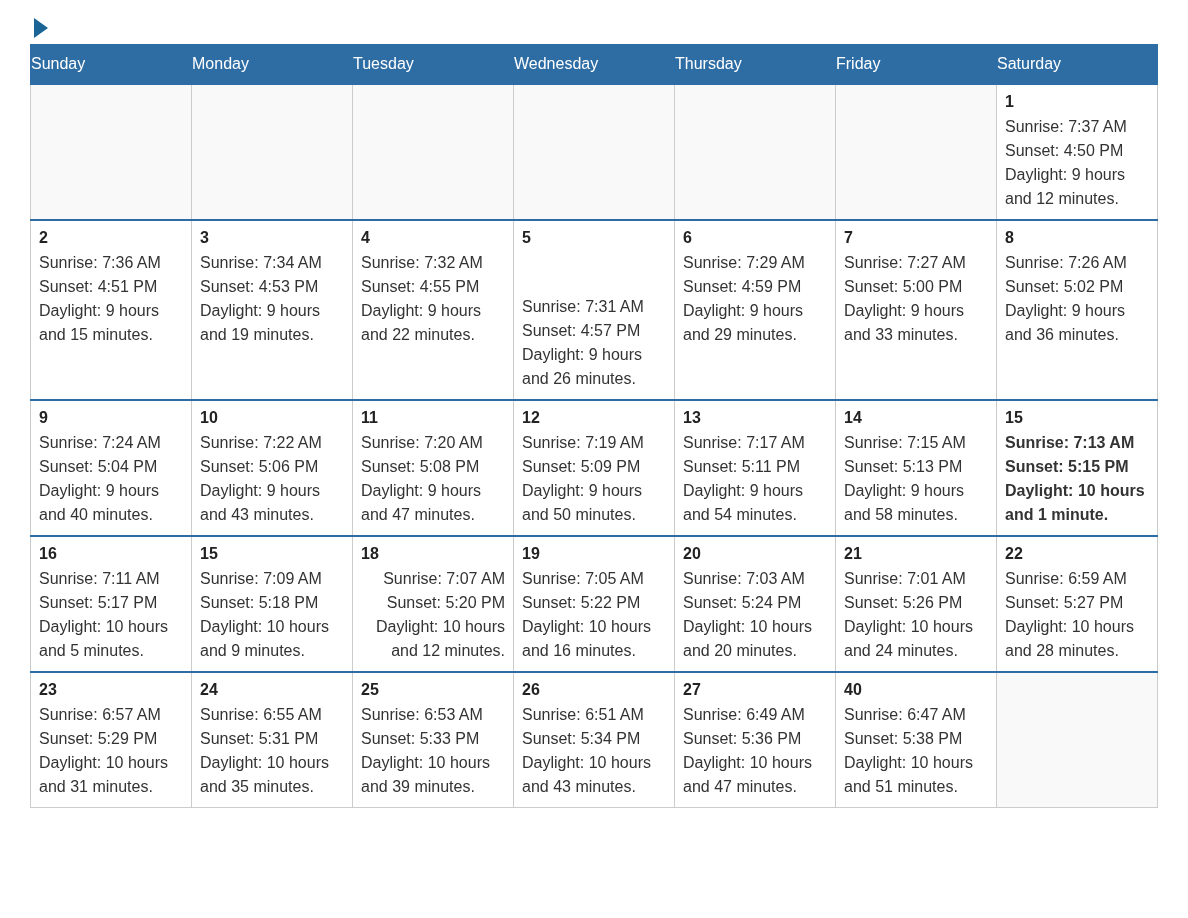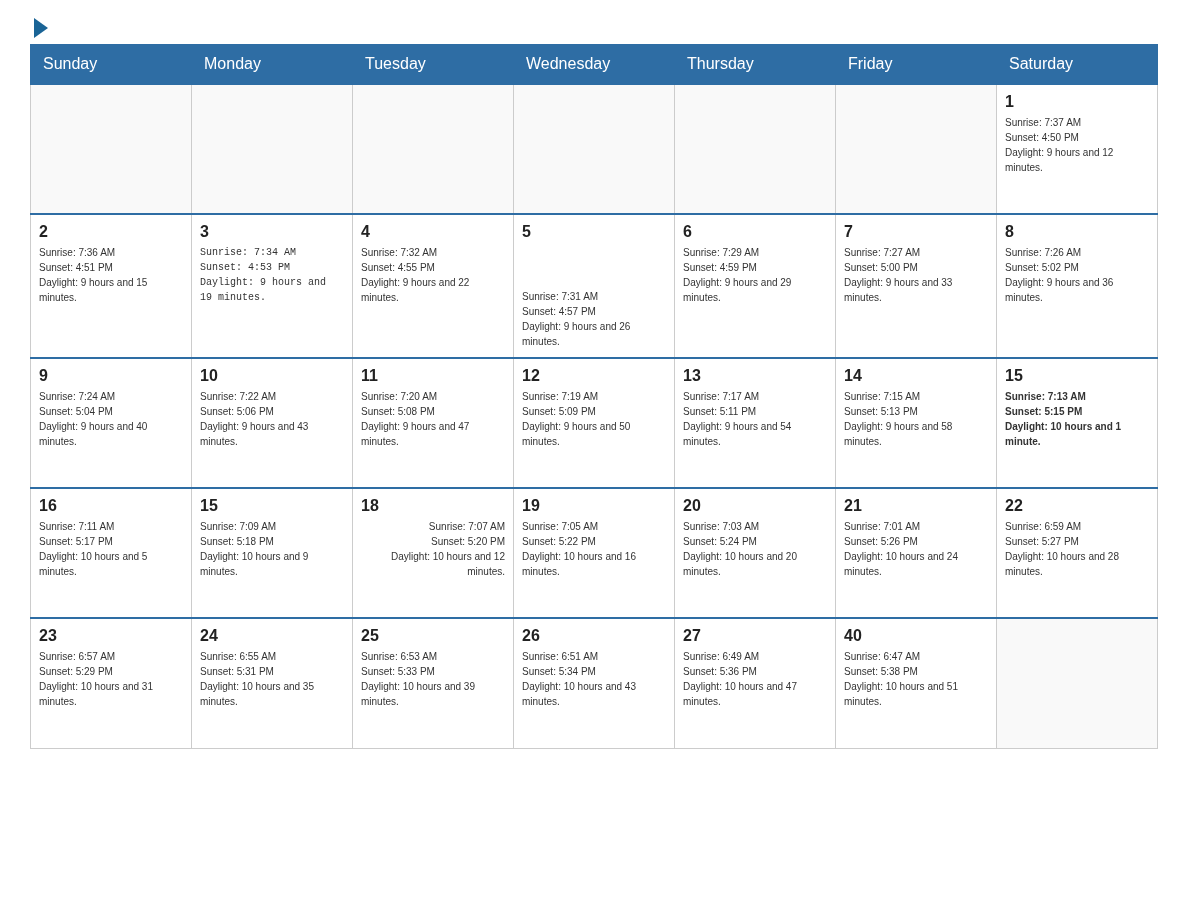--- a/index.html
+++ b/index.html
@@ -62,42 +62,42 @@
       margin-top: 4px;
     }
     .calendar {
       width: 100%;
       border-collapse: collapse;
       margin-top: 10px;
     }
     .calendar th {
       background-color: #2e6da4;
       color: #fff;
-      padding: 10px 12px;
+      padding: 10px 0;
       text-align: left;
       font-size: 16px;
       font-weight: normal;
       border: 1px solid #2e6da4;
     }
     .calendar td {
       border: 1px solid #ccc;
       vertical-align: top;
       padding: 8px;
       width: 14.28%;
       min-height: 110px;
       height: 130px;
     }
     .day-number {
       font-size: 16px;
       font-weight: bold;
       color: #222;
       margin-bottom: 4px;
     }
     .day-info {
-      font-size: 10px;
+      font-size: 16px;
       color: #333;
       line-height: 1.5;
     }
     .empty-cell {
       background: #f9f9f9;
     }
     .week-row td {
       border-top: 2px solid #2e6da4;
     }
   </style>
@@ -147,21 +147,21 @@
       </tr>
       <tr class="week-row">
         <td>
           <div class="day-number">2</div>
           <div class="day-info" style="white-space: pre-line;">Sunrise: 7:36 AM
 Sunset: 4:51 PM
 Daylight: 9 hours and 15 minutes.</div>
         </td>
         <td>
           <div class="day-number">3</div>
-          <div class="day-info" style="white-space: pre-line; font-family: Liberation Mono, monospace;">Sunrise: 7:34 AM
+          <div class="day-info" style="white-space: pre-line;">Sunrise: 7:34 AM
 Sunset: 4:53 PM
 Daylight: 9 hours and 19 minutes.</div>
         </td>
         <td>
           <div class="day-number">4</div>
           <div class="day-info" style="white-space: pre-line;">Sunrise: 7:32 AM
 Sunset: 4:55 PM
 Daylight: 9 hours and 22 minutes.</div>
         </td>
         <td>

